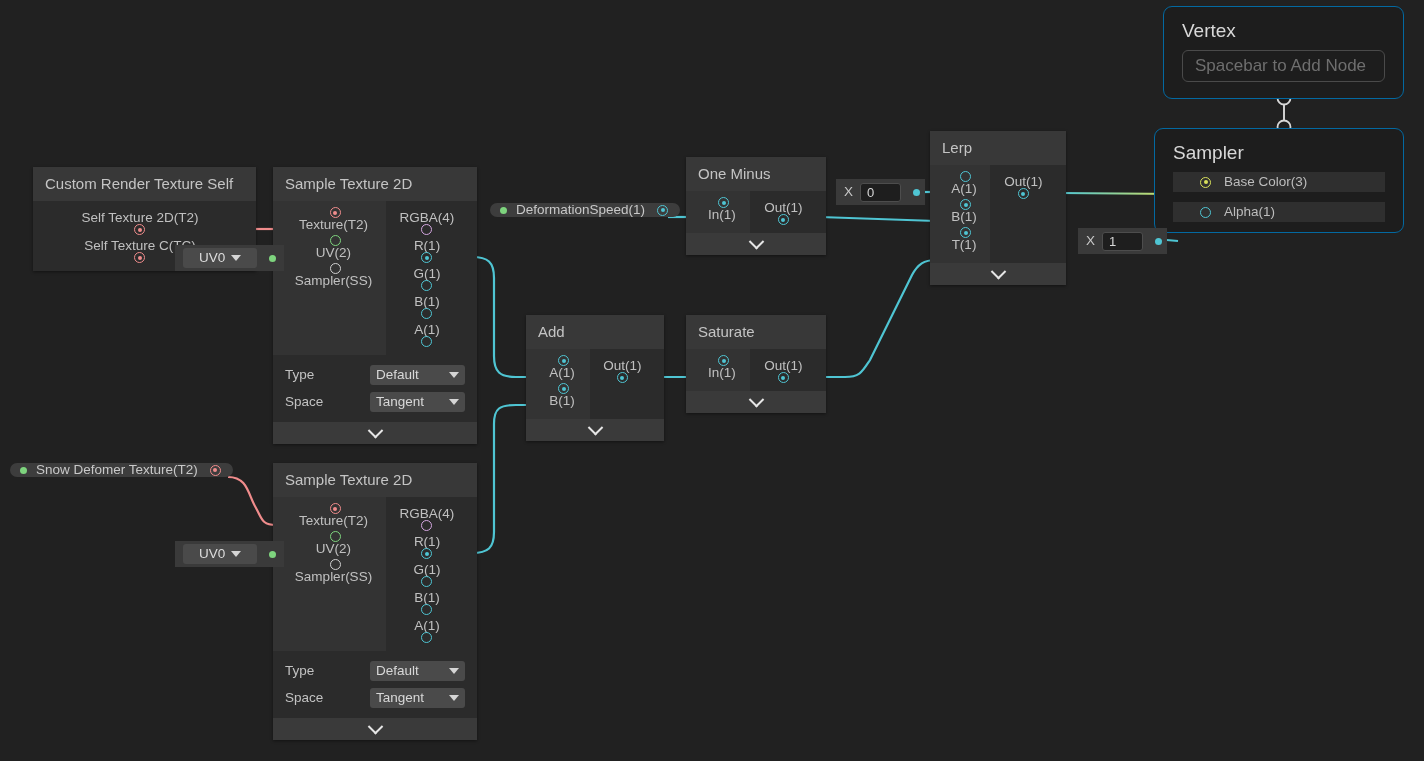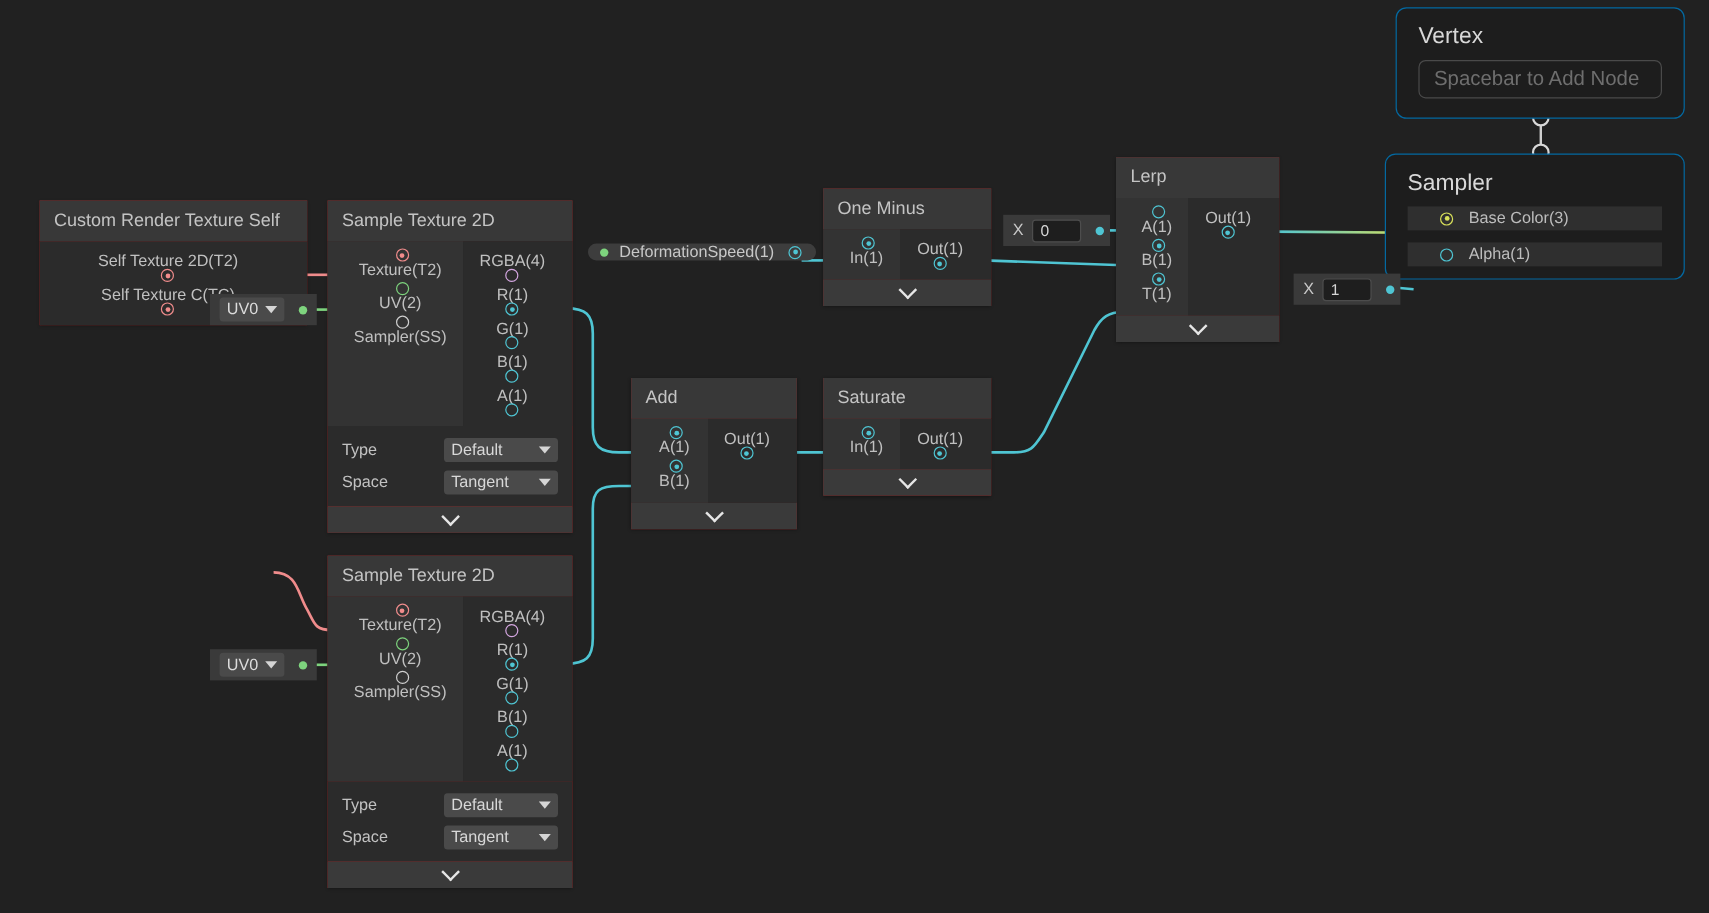--- a/index.html
+++ b/index.html
@@ -114,21 +114,21 @@
   }
   .slot .minidot { width:7px;height:7px;border-radius:50%;background:#4fc5d3; margin-left:12px; }
 
   
   .uvslot {
     position:absolute; z-index:14; background:#3a3a3a;
     height:26px; display:flex; align-items:center; padding: 0 8px 0 8px;
   }
   .uvslot .uvdd {
     background:#4a4a4a;border-radius:3px;color:#dcdcdc;font-size:13.5px;
-    height:20px;display:flex;align-items:center;padding:0 6px;
+    height:20px;display:flex;align-items:center;padding:0 16px;
   }
   .uvslot .uvdd .dd-text{ margin-right:6px; line-height:1;}
   .uvslot .minidot { width:7px;height:7px;border-radius:50%;background:#7ed47e; margin-left:12px; }
 
   
   .master {
     position:absolute; z-index:10;
     border:1px solid #0369a1; border-radius:9px;
     background:#1d1d1d;
   }
@@ -270,20 +270,25 @@
           <span class="dd-text">Tangent</span>
           <span class="caret"></span>
         </span>
       </div>
     </div>
     <div class="collapser">
       <span class="chev"></span>
     </div>
   </div>
 
+  <div class="pill" style="left:10px; top:463px;">
+    <span class="dot-green"></span>
+    <span class="pill-label">Snow Defomer Texture(T2)</span>
+    <span class="port red filled"></span>
+  </div>
 
   <div class="uvslot" style="left:175px; top:541px;">
     <div class="uvdd">
       <span class="dd-text">UV0</span>
       <span class="caret"></span>
     </div>
     <span class="minidot"></span>
   </div>
 
   <div class="node" style="left:273px; top:463px; width:204px;">

